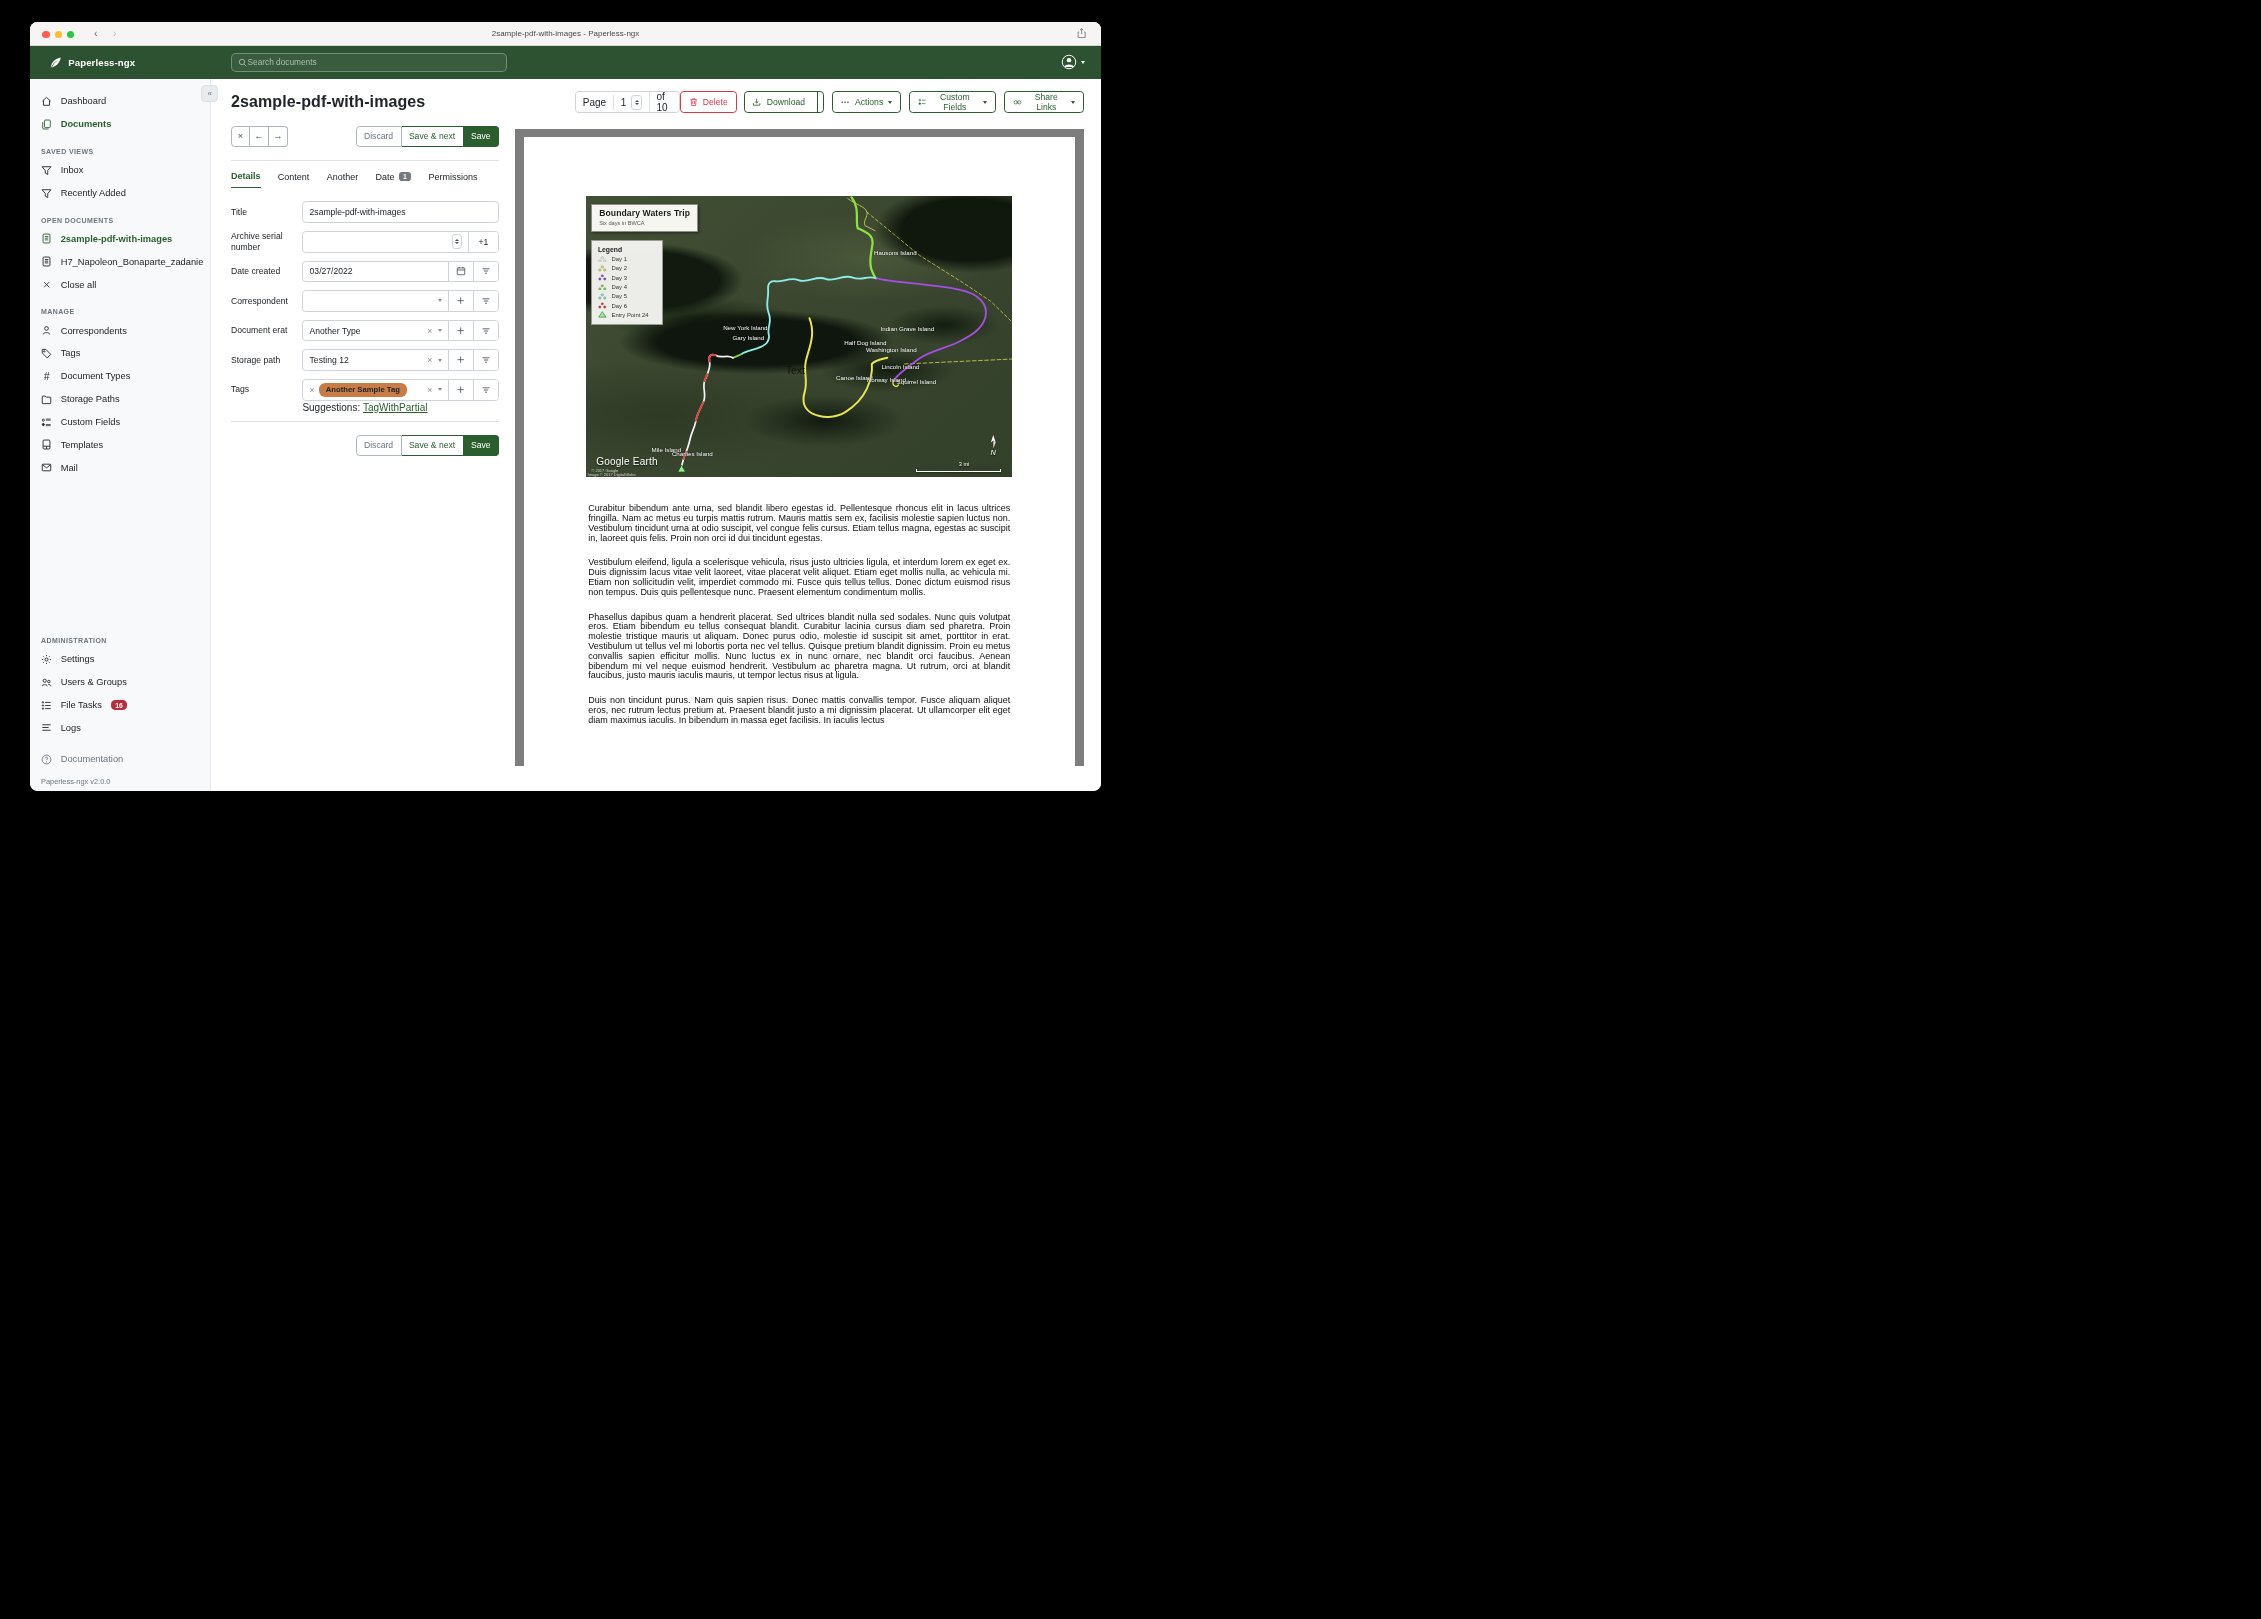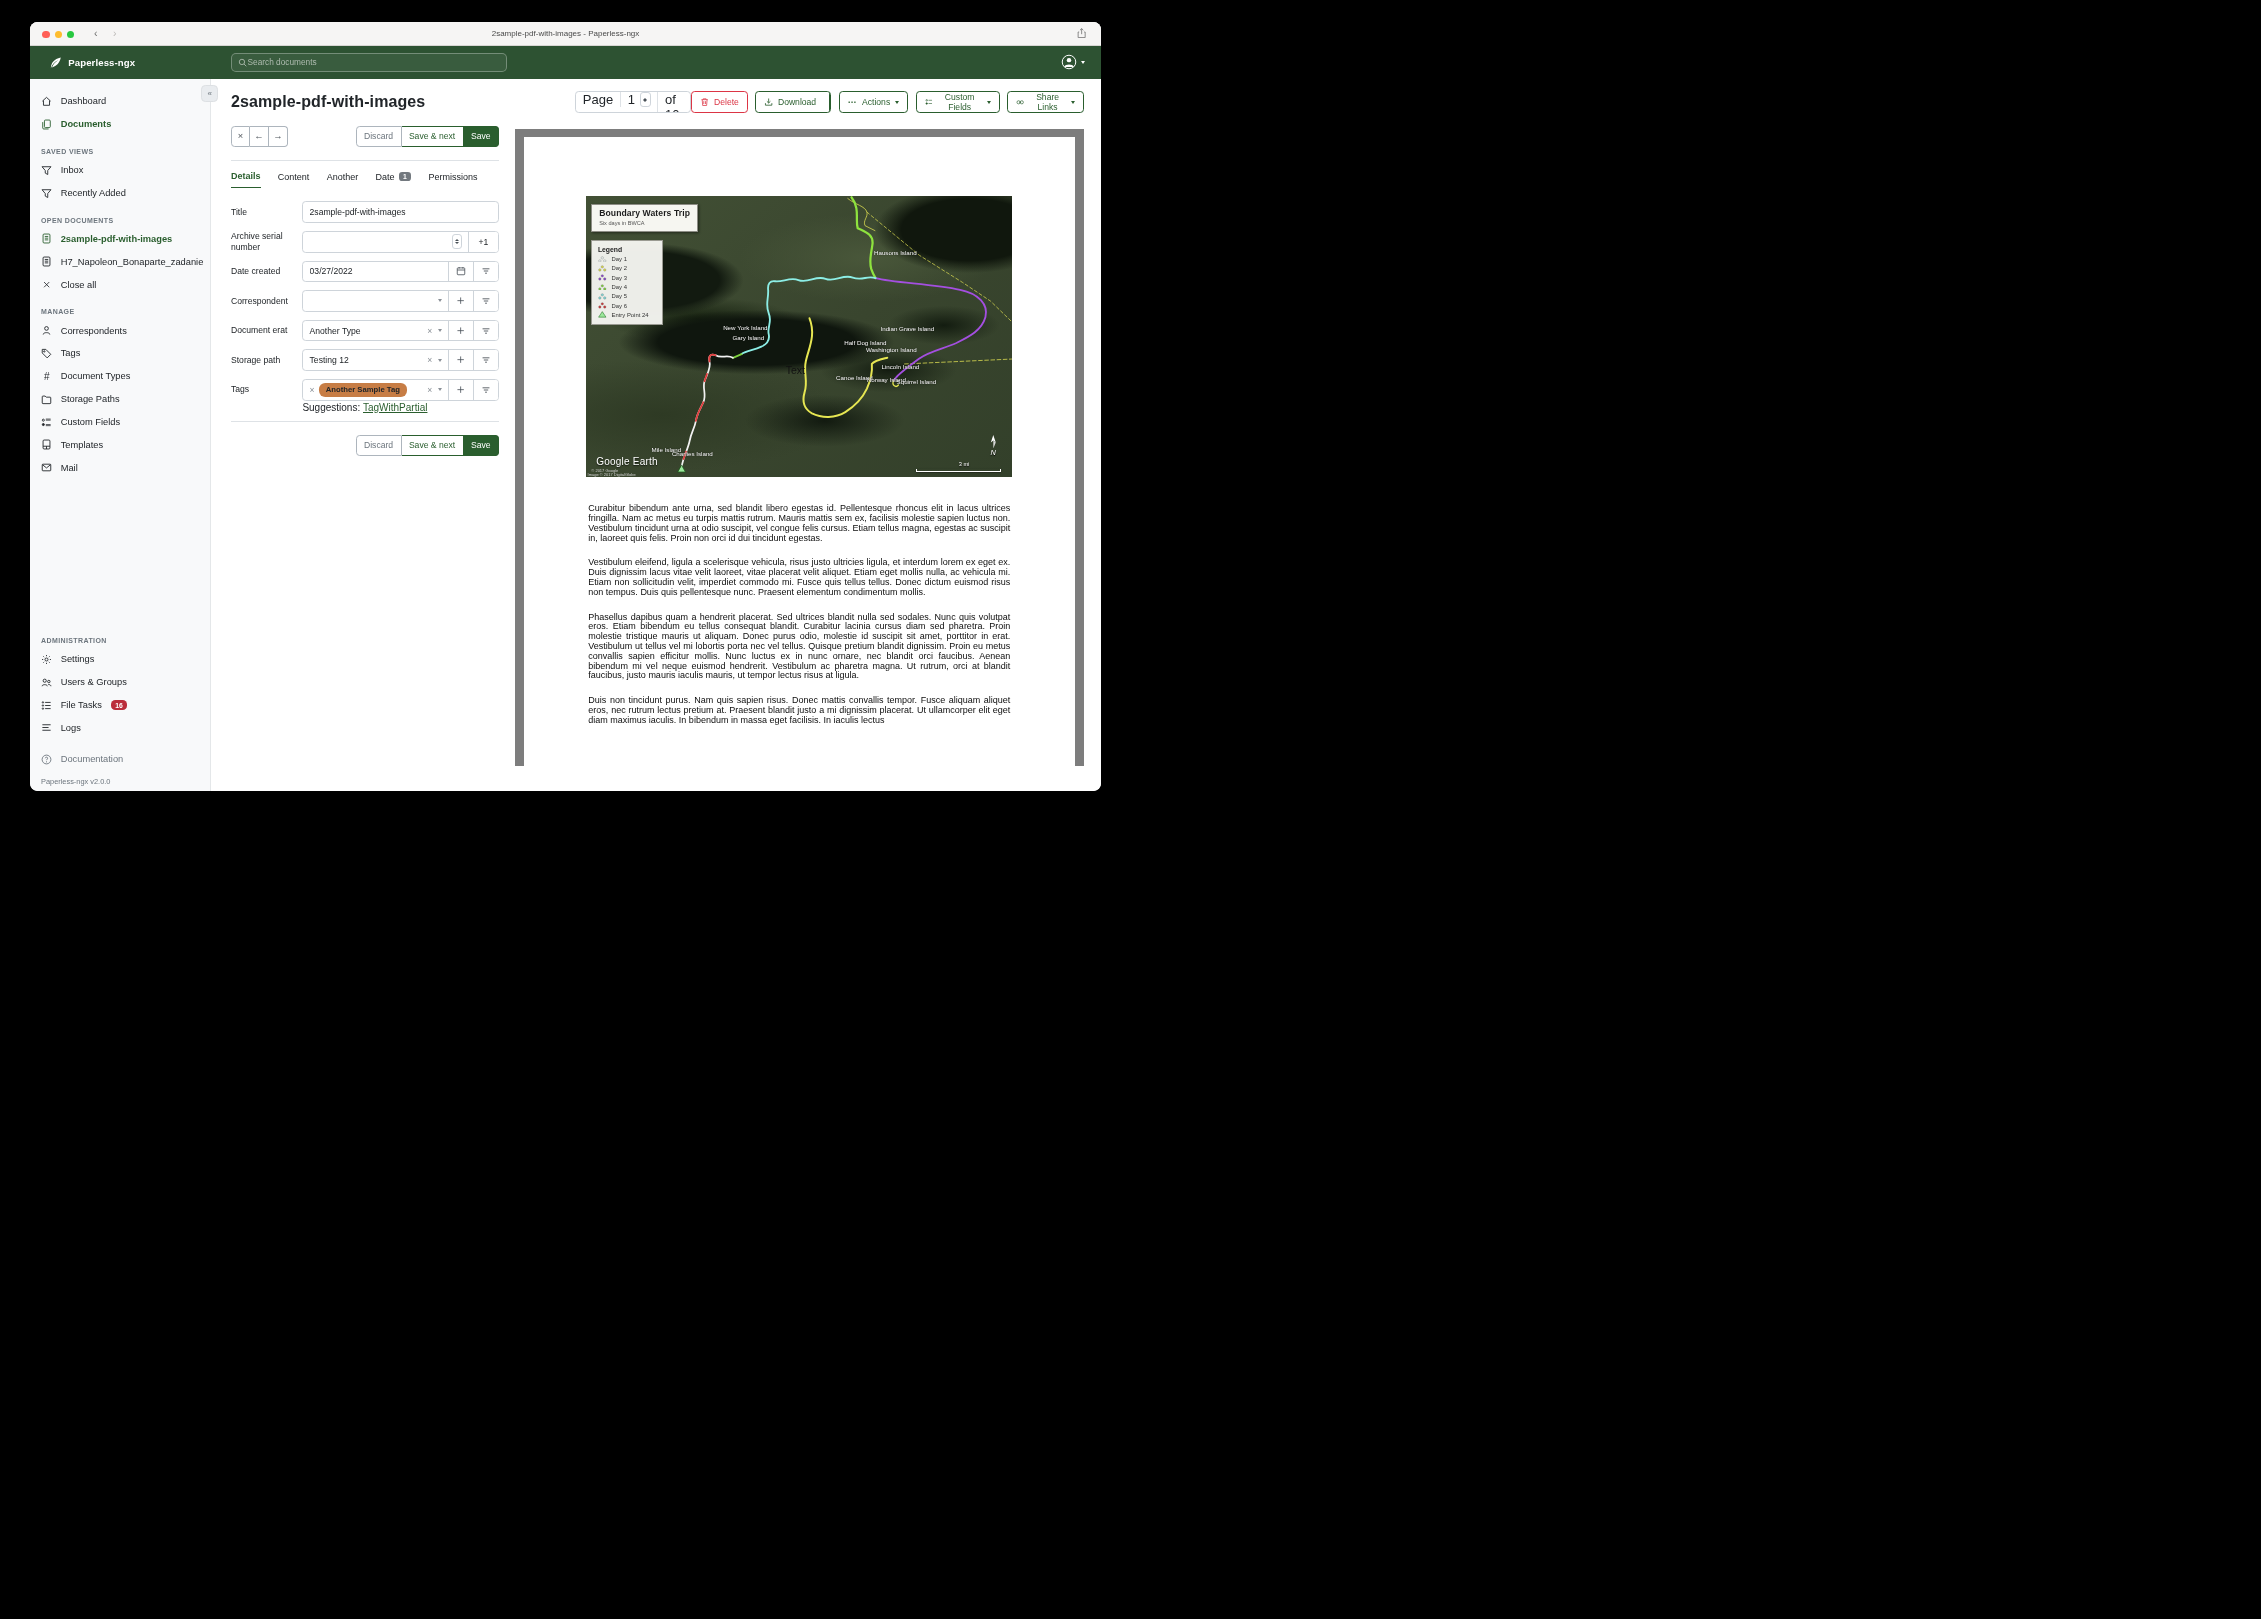--- a/index.html
+++ b/index.html
@@ -94,21 +94,21 @@
   .chip { background:#c77d45; color:#212529; font-weight:700; font-size:7.7px; border-radius:6.2px;
           padding:2.5px 6.8px; white-space:nowrap; }
   .suggest { grid-column:2; font-size:10px; color:#212529; margin-top:1.2px; }
   .suggest a { color:#2a5e2e; text-decoration:underline; font-weight:500; }
   .row-actions-bottom { display:flex; justify-content:flex-end; margin-top:12.3px; }
 
   
   .preview-col { flex:1; display:flex; flex-direction:column; padding:12.3px 17.3px 0 0; min-width:0; }
   .ptoolbar { display:flex; justify-content:space-between; align-items:center; padding-left:60px; }
   .page-widget { display:flex; border:0.6px solid #ced4da; border-radius:3.7px; height:22px; overflow:hidden;
-                 background:#fff; align-items:flex-start; font-size:13px; color:#212529; }
+                 background:#fff; align-items:center; font-size:10px; color:#212529; }
   .pw-seg { display:flex; align-items:center; padding:0 6.8px; }
   .pw-seg + .pw-seg { border-left:0.6px solid #dee2e6; }
   .toolbtns { display:flex; gap:7.4px; }
   .tbtn { height:22px; border:0.6px solid #2a5e2e; color:#2a5e2e; border-radius:3.7px; background:#fff;
           display:inline-flex; align-items:center; gap:5px; padding:0 8px; font-size:8.6px; font-weight:500; cursor:pointer; }
   .tbtn.red { border-color:#dc3545; color:#dc3545; }
   .split { padding:0; overflow:hidden; }
   .split .sp-main { display:flex; align-items:center; gap:5px; padding:0 7.4px; height:100%; }
   .split .sp-caret { border-left:0.6px solid #2a5e2e; height:100%; display:flex; align-items:center; padding:0 5.6px; }
 

